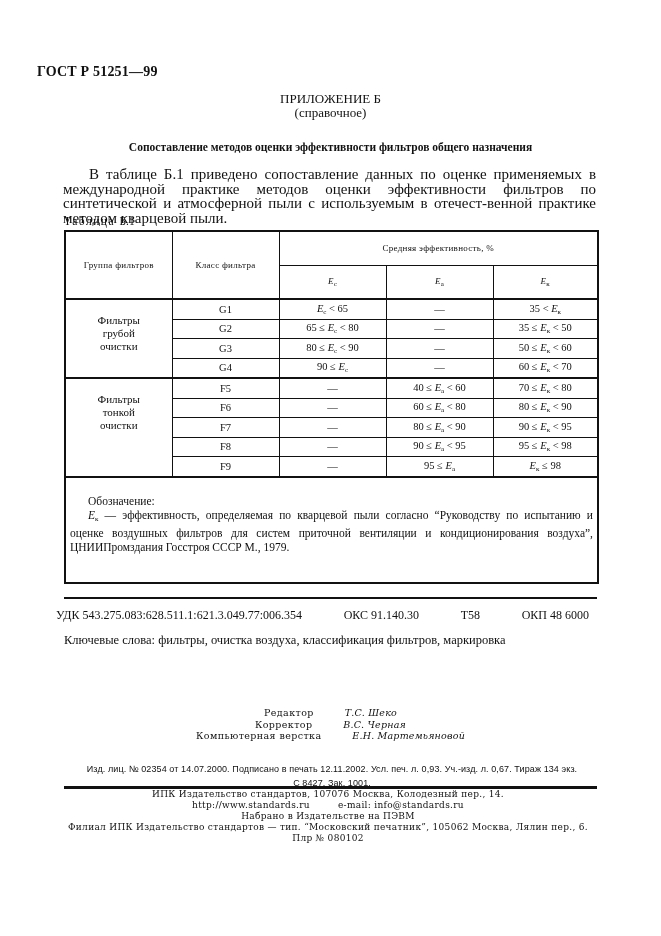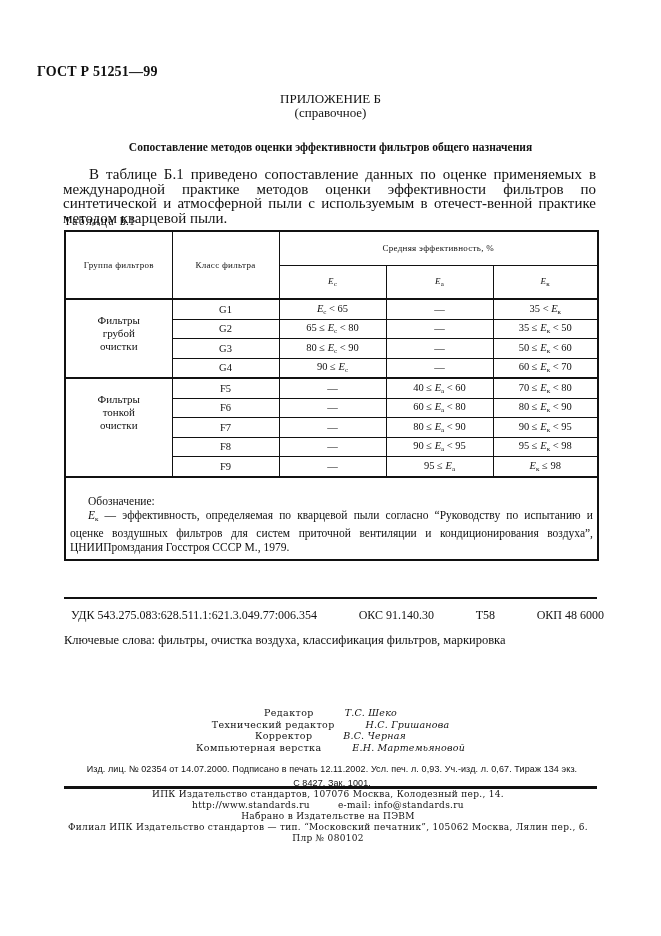--- a/index.html
+++ b/index.html
@@ -25,29 +25,29 @@
     }
     table.t thead th { font-size: 9px; letter-spacing: 0.3px; }
     table.t .top { border-top: 2.5px solid #111; }
     table.t .left { border-left: 2.5px solid #111; }
     table.t .right { border-right: 2.5px solid #111; }
     table.t .hb { border-bottom: 2.5px solid #111; }
     table.t .gb td { border-top: 2.5px solid #111; }
     table.t .group { font-size: 11px; line-height: 13px; vertical-align: middle; }
     table.t tbody td { height: 18.5px; }
     table.t .note td {
-      text-align: left; font-size: 11.5px; line-height: 14px; padding: 16px 4px 5px 4px;
+      text-align: left; font-size: 11.5px; line-height: 14px; padding: 16px 4px 28px 4px;
       border-top: 2.5px solid #111; border-bottom: 2.5px solid #111; text-align: justify;
     }
     .note .ni { display: inline-block; width: 18px; }
     i { font-style: italic; }
     sub { font-size: 7px; vertical-align: -2px; }
 
     .rule { left: 64px; width: 533px; height: 2px; background: #111; }
-    .codes { left: 71px; width: 533px; top: 608px; font-size: 12px; display: flex; justify-content: space-between; }
+    .codes { left: 56px; width: 533px; top: 608px; font-size: 12px; display: flex; justify-content: space-between; }
     .keywords { left: 64px; top: 633px; font-size: 12.5px; }
 
     .credits { left: 0; width: 661px; top: 707px; text-align: center; font-size: 9.5px; line-height: 11.5px; letter-spacing: 0.4px; font-family: "DejaVu Serif", serif; }
     .credits i { letter-spacing: 0.2px; margin-left: 24px; }
     .print { left: 62px; width: 540px; top: 762px; text-align: center; font-size: 9px; line-height: 14px; font-family: Liberation Sans, sans-serif; letter-spacing: 0.1px; }
     .pub { left: 0; width: 656px; top: 789px; text-align: center; font-size: 9px; line-height: 11px; font-family: "DejaVu Serif", serif; letter-spacing: 0.3px; }
     .pub .gap { display: inline-block; width: 28px; }
   </style>
 </head>
 <body>
@@ -167,21 +167,20 @@
   <span>УДК 543.275.083:628.511.1:621.3.049.77:006.354</span>
   <span>ОКС 91.140.30</span>
   <span>Т58</span>
   <span>ОКП 48 6000</span>
 </div>
 
 <div class="abs keywords">Ключевые слова: фильтры, очистка воздуха, классификация фильтров, маркировка</div>
 
 <div class="abs credits">
   <div><span>Редактор</span>&nbsp;&nbsp;<i>Т.С. Шеко</i></div>
-  <div><span>Технический редактор</span>&nbsp;&nbsp;<i>Н.С. Гришанова</i></div>
   <div><span>Корректор</span>&nbsp;&nbsp;<i>В.С. Черная</i></div>
   <div><span>Компьютерная верстка</span>&nbsp;&nbsp;<i>Е.Н. Мартемьяновой</i></div>
 </div>
 
 <div class="abs print">
   <div>Изд. лиц. № 02354 от 14.07.2000.  Подписано в печать 12.11.2002. Усл. печ. л. 0,93. Уч.-изд. л. 0,67. Тираж  134 экз.</div>
   <div>С 8427.   Зак. 1001.</div>
 </div>
 
 <div class="abs rule" style="top:786px; height:2.5px"></div>

